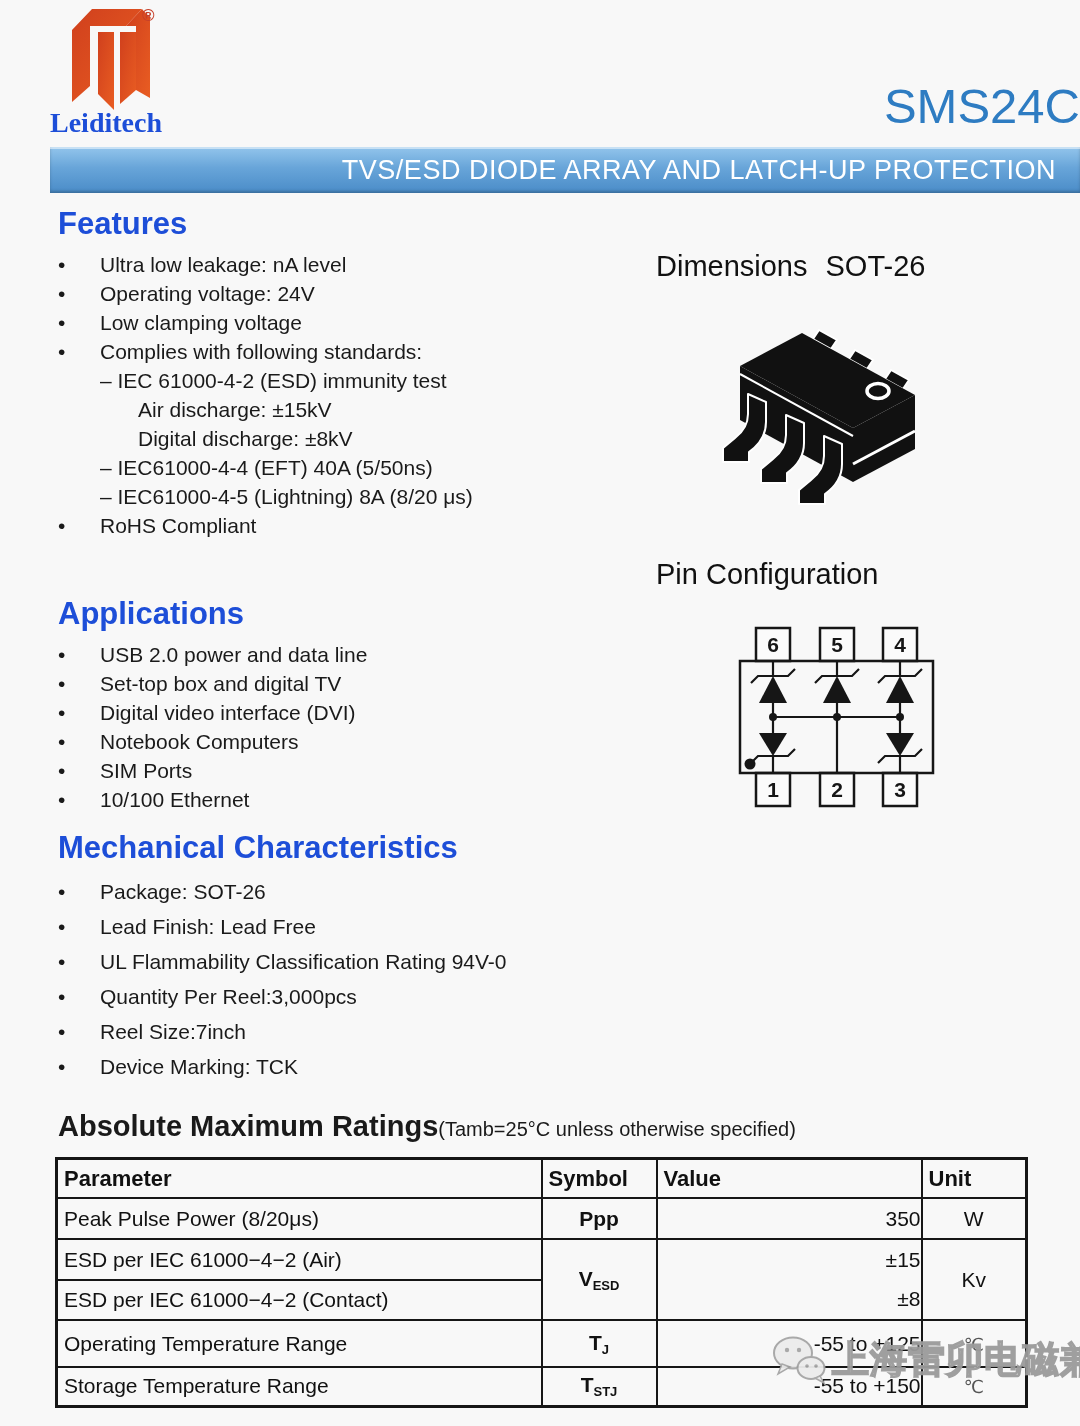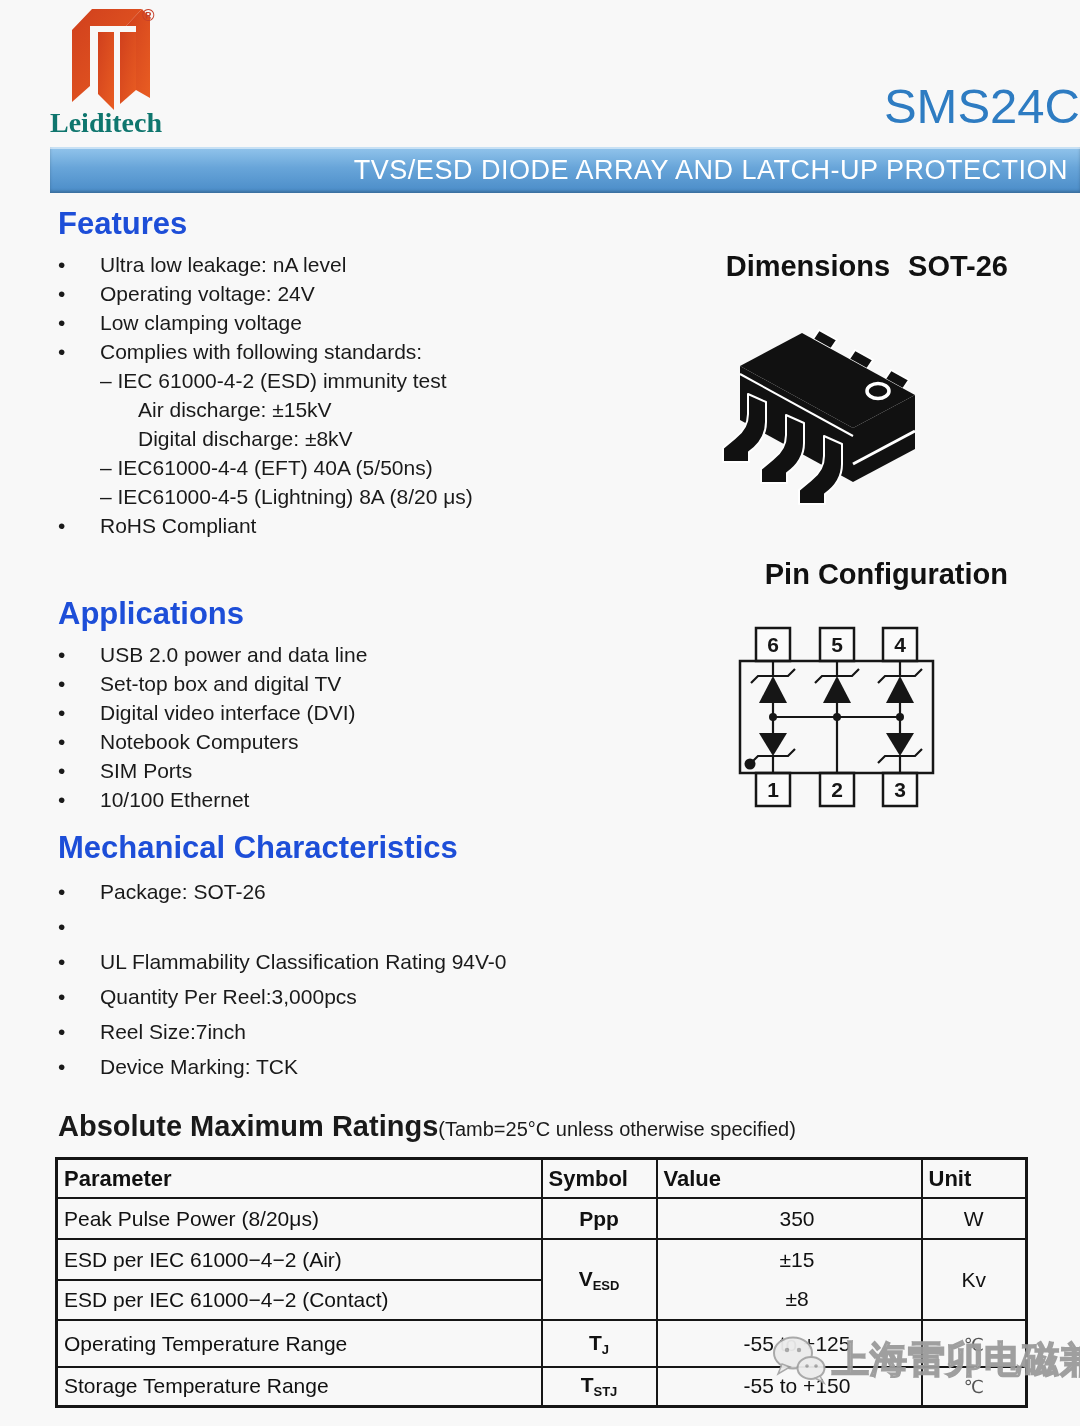--- a/index.html
+++ b/index.html
@@ -7,50 +7,50 @@
     position:relative; width:1080px; height:1426px; overflow:hidden;
     background:#f8f8f8; color:#1a1a1a;
     font-family:"Liberation Sans","DejaVu Sans",sans-serif;
   }
   
   .logo-svg { position:absolute; left:58px; top:2px; }
   .reg-mark { position:absolute; left:142px; top:6px; font-size:17px; font-weight:bold; color:#c6402a; }
   .brand {
     position:absolute; left:50px; top:107px;
     font-family:"Liberation Serif","DejaVu Serif",serif;
-    font-weight:bold; font-size:28px; color:#0f766e;
+    font-weight:bold; font-size:28px; color:#1d4ed8;
   }
   .partno {
     position:absolute; right:0px; top:78px;
     font-size:49px; font-weight:normal; color:#2e7cc2; white-space:nowrap;
   }
   .banner {
     position:absolute; left:50px; top:147px; width:1030px; height:46px;
     background:linear-gradient(180deg,#93c5ec 0%,#68a5d9 45%,#4a8cc8 100%);
     box-shadow: inset 0 2px 0 rgba(255,255,255,.5), inset 0 -2px 3px rgba(0,0,0,.22);
     display:flex; align-items:center; justify-content:flex-end;
-    padding-right:12px; box-sizing:border-box;
+    padding-right:24px; box-sizing:border-box;
   }
   .banner span { color:#ffffff; font-size:27px; letter-spacing:.5px; white-space:nowrap; }
 
   
   .section-h { font-weight:bold; font-size:31px; margin:0 0 8px 0; color:#1d4ed8; }
   #features    { position:absolute; left:58px; top:206px; width:620px; }
   #applications{ position:absolute; left:58px; top:596px; width:620px; }
   #mechanical  { position:absolute; left:58px; top:830px; width:720px; }
   .lrow { display:flex; line-height:29px; font-size:21px; }
   .lrow .mk { width:42px; font-size:21px; }
   .lrow.lvl1 { padding-left:42px; }
   .lrow.lvl2 { padding-left:80px; }
   #mechanical .lrow { line-height:35px; }
 
   
   #dims-head, #pin-head {
-    position:absolute; left:588px; width:420px; text-align:right;
-    font-size:29px; font-weight:bold; color:#111; white-space:nowrap;
+    position:absolute; left:656px; width:420px; text-align:left;
+    font-size:29px; font-weight:normal; color:#111; white-space:nowrap;
   }
   #dims-head { top:250px; }
   #pin-head  { top:558px; }
   #dims-head .gap { display:inline-block; width:18px; }
   #package-svg { position:absolute; left:695px; top:318px; }
   #pin-svg     { position:absolute; left:725px; top:616px; }
 
   
   #ratings-head { position:absolute; left:58px; top:1110px; white-space:nowrap; }
   #ratings-head .rh-main { font-size:29px; font-weight:bold; }
@@ -58,21 +58,21 @@
   #amr-table {
     position:absolute; left:55px; top:1157px; width:970px;
     border-collapse:collapse; table-layout:fixed;
     font-size:21px; color:#111;
   }
   #amr-table th, #amr-table td { border:2px solid #161616; padding:0; }
   #amr-table { border:3px solid #161616; }
   #amr-table th { font-size:22px; text-align:left; padding-left:6px; height:37px; font-weight:bold;margin-left:11px; }
   .c-param { text-align:left; padding-left:6px !important; }
   .c-sym   { text-align:center;font-weight:bold; }
-  .c-val   { text-align:center; padding-left:16px !important; }
+  .c-val   { text-align:right; padding-left:16px !important; }
   .c-unit  { text-align:center; }
   .sym-sub { font-size:13px; vertical-align:-4px; }
   .unit-c  { font-size:18px; color:#555; font-family:"DejaVu Sans",sans-serif; }
   .val-stack { display:flex; flex-direction:column; justify-content:space-around; height:78px; }
 
   
   #watermark {
     position:absolute; left:770px; top:1334px; z-index:5;
     display:flex; align-items:center; gap:4px; opacity:.95;
   }
@@ -252,20 +252,21 @@
   </div>
 
   <div id="mechanical">
     <div class="section-h">Mechanical Characteristics</div>
     <div class="lrow">
         <span class="mk">•</span>
         <span>Package: SOT-26</span>
       </div>
     <div class="lrow">
         <span class="mk">•</span>
+        <span>Lead Finish: Lead Free</span>
       </div>
     <div class="lrow">
         <span class="mk">•</span>
         <span>UL Flammability Classification Rating 94V-0</span>
       </div>
     <div class="lrow">
         <span class="mk">•</span>
         <span>Quantity Per Reel:3,000pcs</span>
       </div>
     <div class="lrow">

